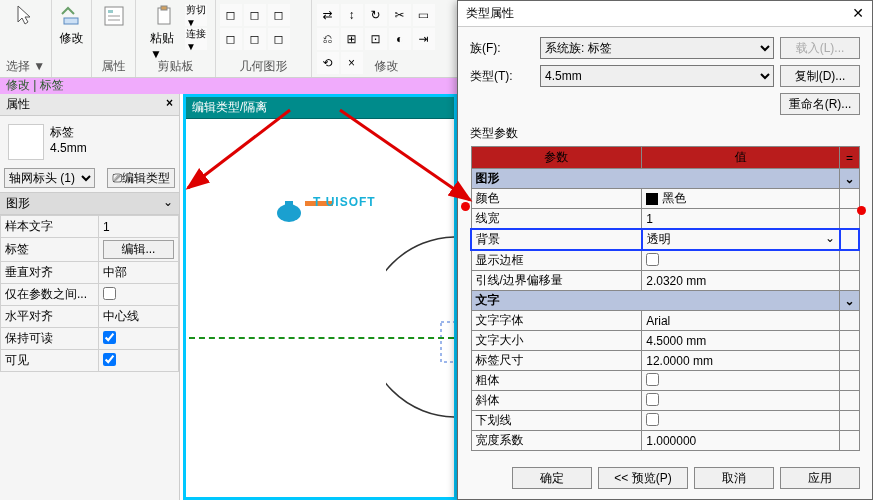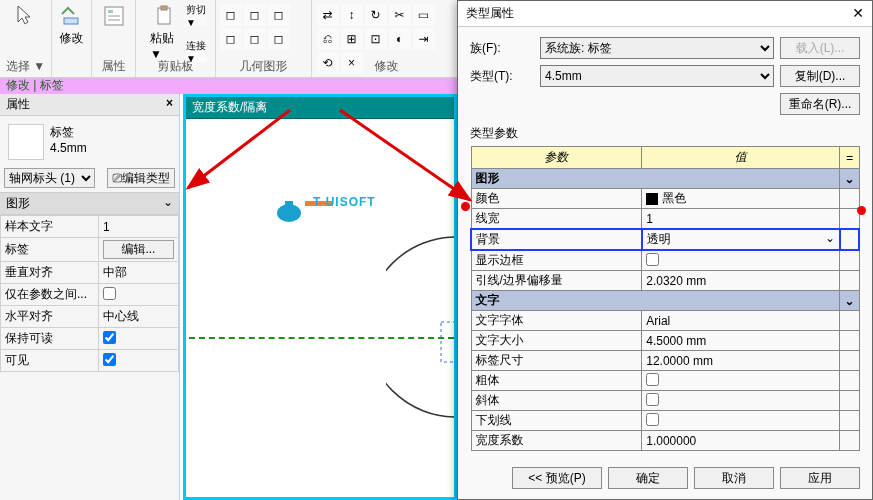--- a/index.html
+++ b/index.html
@@ -39,21 +39,21 @@
 .dialog-title{background:#fff;border-bottom:1px solid #ccc;padding:4px 8px;display:flex;justify-content:space-between;}
 .dlg-close{cursor:pointer;font-size:14px;}
 .dlg-body{padding:10px 12px;}
 .dlg-row{display:flex;align-items:center;margin-bottom:6px;gap:6px;}
 .dlg-row label{width:56px;}
 .dlg-row select{border:1px solid #777;height:22px;margin-left:8px;}
 .dlg-btn{width:80px;height:22px;border:1px solid #888;background:#f0f0f0;cursor:pointer;}
 .dlg-btn.disabled{color:#aaa;cursor:default;}
 .param-label{margin:10px 0 4px;}
 .param-table{border:1px solid #888;border-collapse:collapse;width:100%;}
-.param-table th{background:#fef9c3;border:1px solid #888;padding:2px;font-weight:normal;font-style:italic;}
+.param-table th{background:#b91c1c;border:1px solid #888;padding:2px;font-weight:normal;}
 .param-table td{border:1px solid #888;padding:1px 4px;height:18px;}
 .param-table .grp{background:#b8c4de;font-weight:bold;}
 .param-table td:first-child{width:44%;}
 .param-table input[type=checkbox]{margin:0;}
 .param-table .color-swatch{display:inline-block;width:12px;height:12px;background:#000;vertical-align:middle;margin-right:4px;}
 .highlight-row td{border:2px solid #1a3fff !important;position:relative;}
 .dlg-footer{position:absolute;bottom:10px;right:12px;display:flex;gap:6px;align-items:center;}
 .dlg-footer .preview{margin-right:auto;}
 .dot{width:9px;height:9px;border-radius:50%;background:#e00;position:absolute;pointer-events:none;}
 .ic{display:inline-block;}
@@ -100,21 +100,21 @@
     <div style="display:flex">
       <div class="big-btn">
         <span class="ic">
           <svg width="24" height="24">
               <rect x="5" y="4" width="12" height="16" fill="#fff" stroke="#888"></rect>
               <rect x="8" y="2" width="6" height="4" fill="#d0a060" stroke="#888"></rect>
             </svg>
         </span>
         <span>粘贴 ▼</span>
       </div>
-      <div style="display:flex;flex-direction:column;gap:14px;padding-top:2px">
+      <div style="display:flex;flex-direction:column;gap:2px;padding-top:2px">
         <div class="small-btn">
             <span style="font-size:10px">剪切 ▼</span>
           </div>
         <div class="small-btn">
             <span style="font-size:10px">连接 ▼</span>
           </div>
       </div>
     </div>
     <span class="ribbon-group-label">剪贴板</span>
   </div>
@@ -203,21 +203,21 @@
         </tr>
     <tr>
           <td>可见</td>
           <td><input type="checkbox" checked="" style=""></td>
         </tr>
   </tbody>
     </table>
 </div>
 
 <div class="canvas">
-  <div class="canvas-header">宽度系数/隔离</div>
+  <div class="canvas-header">编辑类型/隔离</div>
   <svg class="arc" style="left:200px;top:130px" width="120" height="200">
     <path d="M70 10 A90 90 0 0 0 70 190" fill="none" stroke="#333" stroke-width="1.5"></path>
     <rect x="55" y="95" width="40" height="40" fill="none" stroke="#3a6fd8" stroke-dasharray="3 3"></rect>
   </svg>
   <div class="dashed-line"></div>
 </div>
 
 <div class="dialog">
   <div class="dialog-title">
     <span>类型属性</span>
@@ -310,22 +310,22 @@
           </tr>
       <tr>
             <td>宽度系数</td>
             <td>1.000000</td>
             <td></td>
           </tr>
     </tbody>
       </table>
   </div>
   <div class="dlg-footer">
+    <button class="dlg-btn">确定</button>
     <button class="dlg-btn preview" style="width:90px">&lt;&lt; 预览(P)</button>
-    <button class="dlg-btn">确定</button>
     <button class="dlg-btn">取消</button>
     <button class="dlg-btn">应用</button>
   </div>
 </div>
 
 <div class="watermark">
   <span class="logo-ic">
     <svg width="60" height="28">
         <ellipse cx="14" cy="18" rx="12" ry="9" fill="#1aa0d0"></ellipse>
         <rect x="10" y="6" width="8" height="10" fill="#1aa0d0"></rect>

